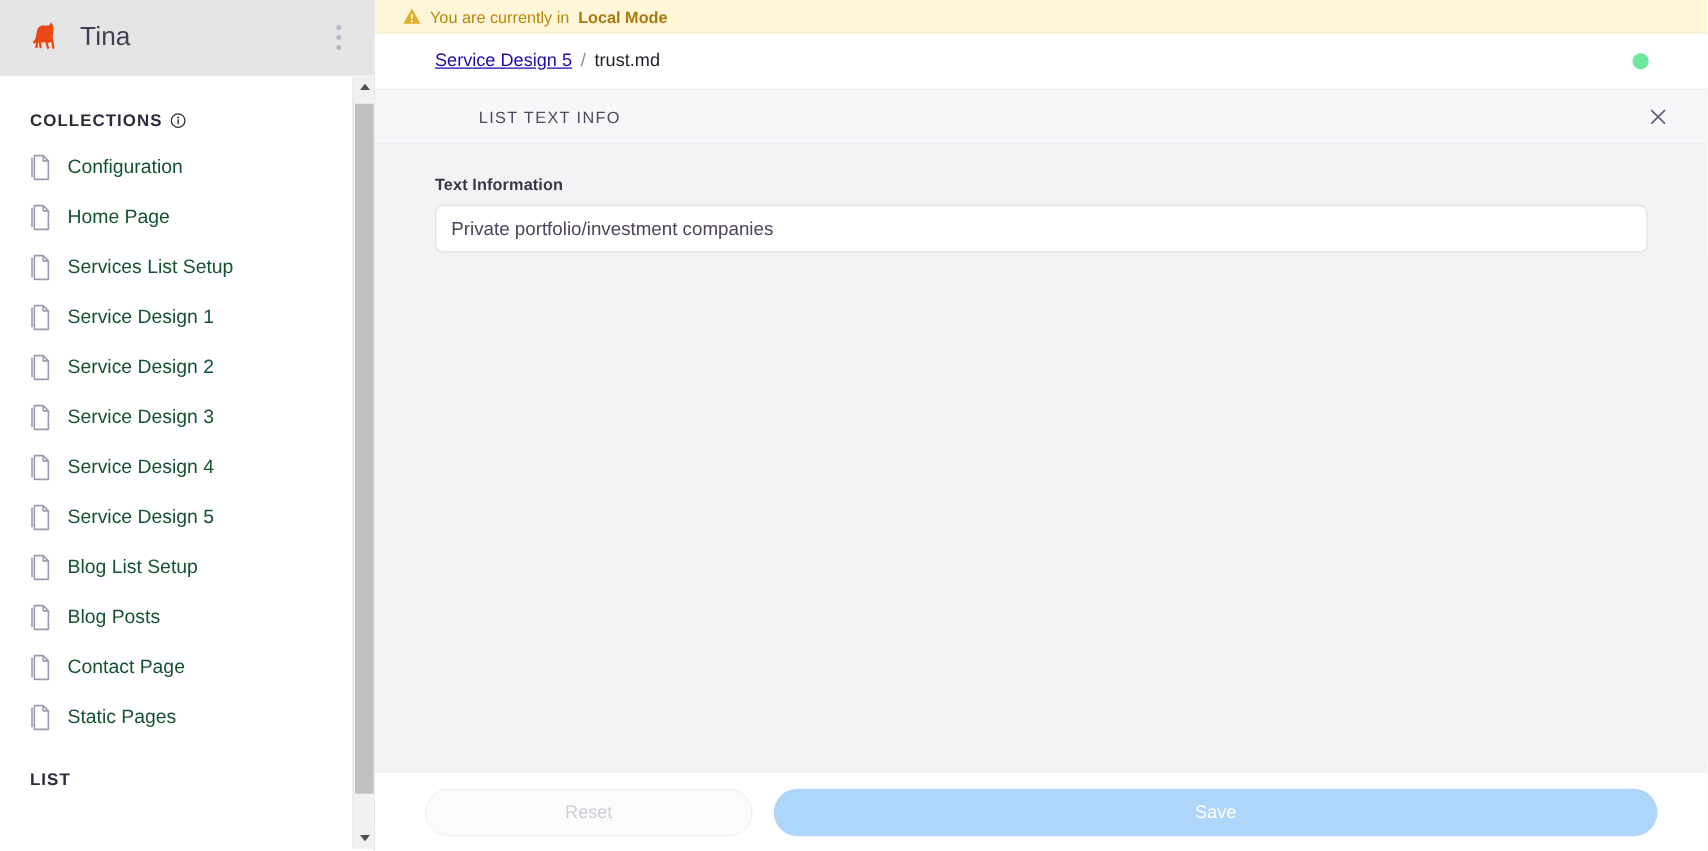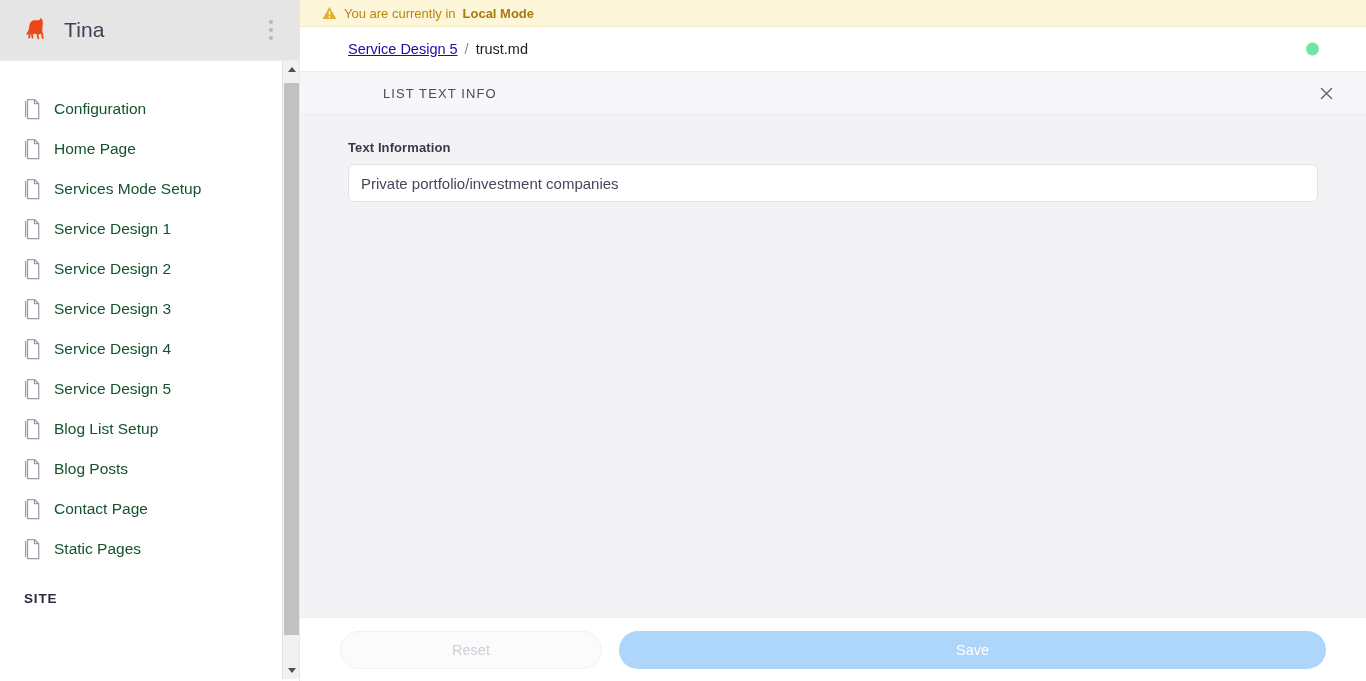--- a/index.html
+++ b/index.html
@@ -204,20 +204,30 @@
         <span></span>
           <span></span>
           <span></span>
       </div>
     </div>
 
     <div id="sidebar-body">
 
       <div id="sidebar-scroll-area">
 
+        <div class="nav-section-title">
+          <span>COLLECTIONS</span>
+          <span class="info-icon">
+            <svg width="13" height="13" viewBox="0 0 16 16" aria-hidden="true">
+              <circle cx="8" cy="8" r="6.7" fill="none" stroke="#2b2a3e" stroke-width="1.2"></circle>
+              <circle cx="8" cy="4.9" r=".95" fill="#2b2a3e"></circle>
+              <rect x="7.3" y="6.6" width="1.4" height="5" rx=".6" fill="#2b2a3e"></rect>
+            </svg>
+          </span>
+        </div>
 
         <div id="collections-list">
             <div class="nav-item">
               <span>
                 <svg class="doc-icon" viewBox="0 0 18 22" aria-hidden="true">
                   <path d="M3.5 1.5h7l4.2 4.2V20.5H3.5z" fill="none" stroke="#9b9ab0" stroke-width="1.25" stroke-linejoin="round"></path>
                   <path d="M10.5 1.5v4.2h4.2" fill="none" stroke="#9b9ab0" stroke-width="1.25" stroke-linejoin="round"></path>
                   <path d="M1.6 3.6V18.4" fill="none" stroke="#9b9ab0" stroke-width="1.25" stroke-linecap="round"></path>
                 </svg>
               </span>
@@ -234,21 +244,21 @@
               <span class="nav-label">Home Page</span>
             </div>
             <div class="nav-item">
               <span>
                 <svg class="doc-icon" viewBox="0 0 18 22" aria-hidden="true">
                   <path d="M3.5 1.5h7l4.2 4.2V20.5H3.5z" fill="none" stroke="#9b9ab0" stroke-width="1.25" stroke-linejoin="round"></path>
                   <path d="M10.5 1.5v4.2h4.2" fill="none" stroke="#9b9ab0" stroke-width="1.25" stroke-linejoin="round"></path>
                   <path d="M1.6 3.6V18.4" fill="none" stroke="#9b9ab0" stroke-width="1.25" stroke-linecap="round"></path>
                 </svg>
               </span>
-              <span class="nav-label">Services Mode Setup</span>
+              <span class="nav-label">Services List Setup</span>
             </div>
             <div class="nav-item">
               <span>
                 <svg class="doc-icon" viewBox="0 0 18 22" aria-hidden="true">
                   <path d="M3.5 1.5h7l4.2 4.2V20.5H3.5z" fill="none" stroke="#9b9ab0" stroke-width="1.25" stroke-linejoin="round"></path>
                   <path d="M10.5 1.5v4.2h4.2" fill="none" stroke="#9b9ab0" stroke-width="1.25" stroke-linejoin="round"></path>
                   <path d="M1.6 3.6V18.4" fill="none" stroke="#9b9ab0" stroke-width="1.25" stroke-linecap="round"></path>
                 </svg>
               </span>
               <span class="nav-label">Service Design 1</span>
@@ -329,21 +339,21 @@
                   <path d="M3.5 1.5h7l4.2 4.2V20.5H3.5z" fill="none" stroke="#9b9ab0" stroke-width="1.25" stroke-linejoin="round"></path>
                   <path d="M10.5 1.5v4.2h4.2" fill="none" stroke="#9b9ab0" stroke-width="1.25" stroke-linejoin="round"></path>
                   <path d="M1.6 3.6V18.4" fill="none" stroke="#9b9ab0" stroke-width="1.25" stroke-linecap="round"></path>
                 </svg>
               </span>
               <span class="nav-label">Static Pages</span>
             </div>
           </div>
 
         <div class="nav-section-title site-title">
-          <span>SITE</span>
+          <span>LIST</span>
         </div>
 
       </div>
 
       <div id="sidebar-scrollbar">
         <div class="sb-btn up">
           <span class="sb-arrow up"></span>
         </div>
         <div id="sidebar-thumb"></div>
         <div class="sb-btn down">

